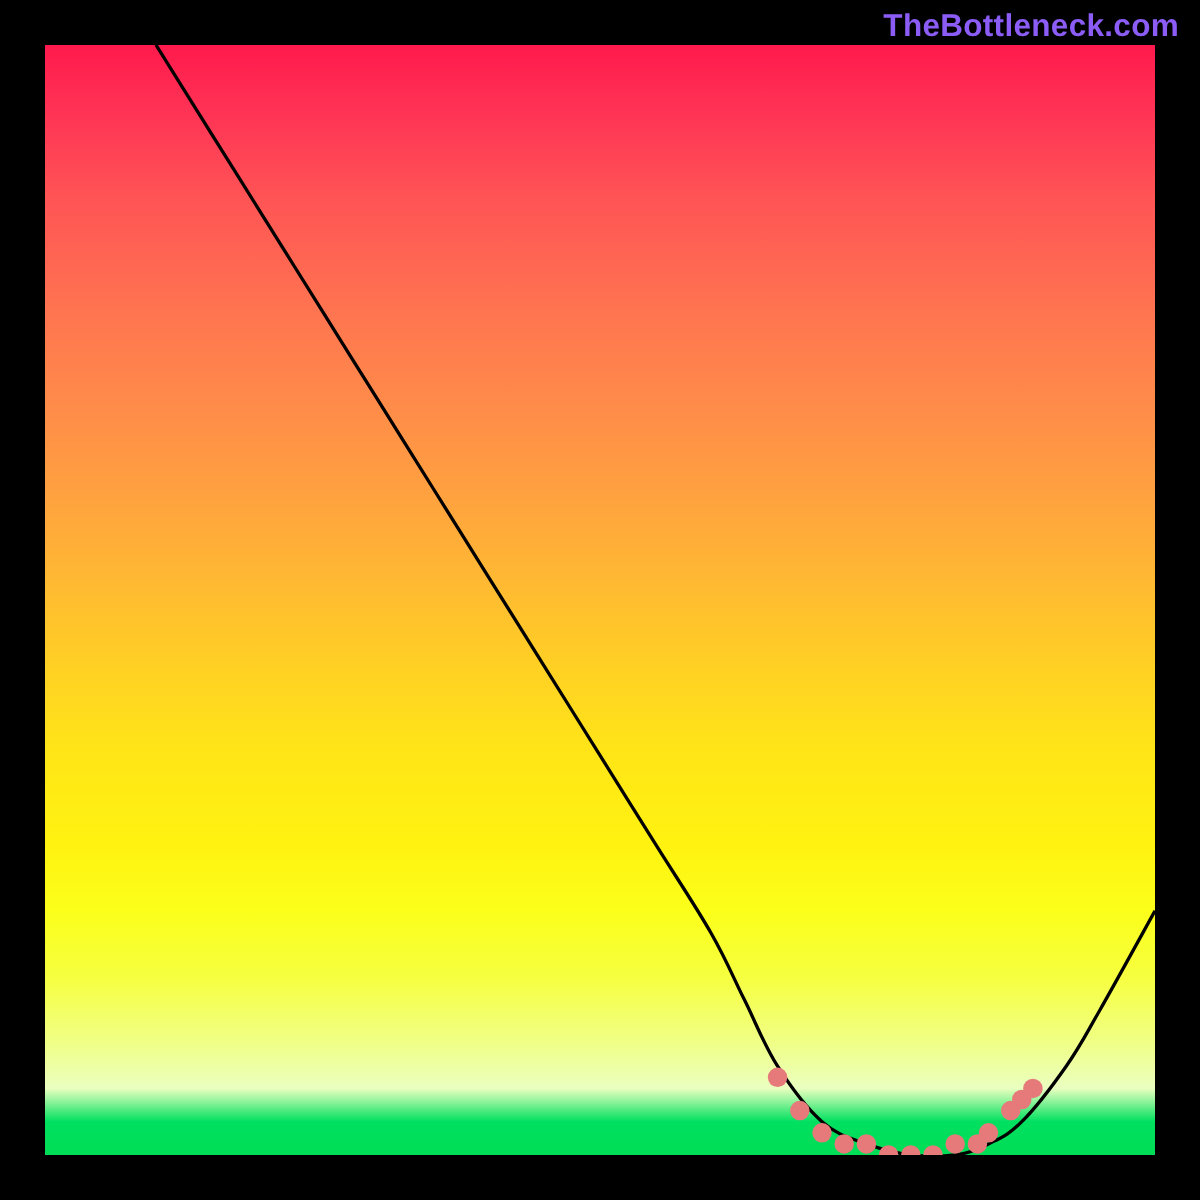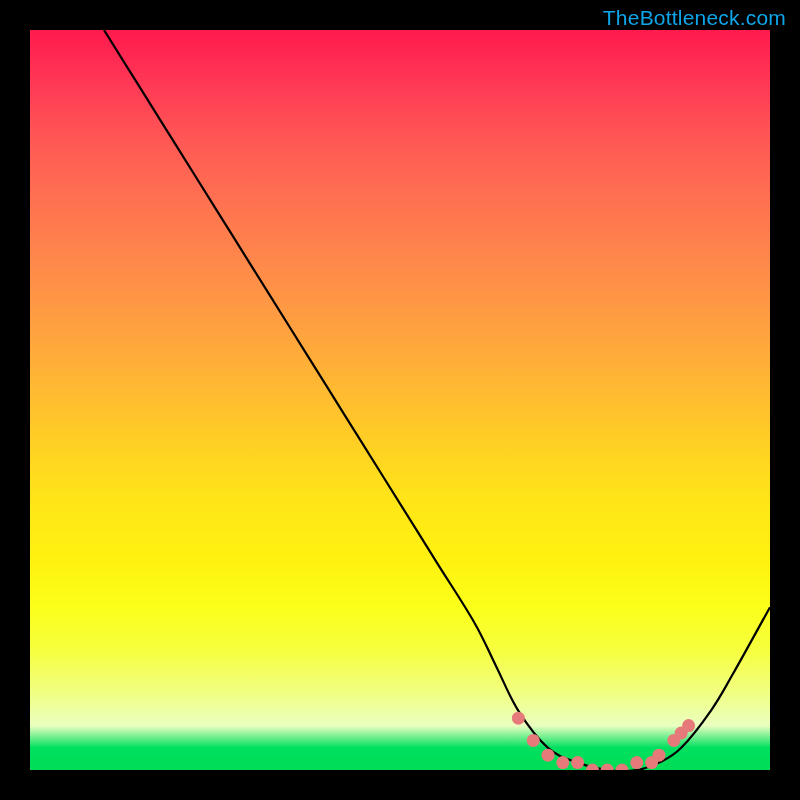--- a/index.html
+++ b/index.html
@@ -45,23 +45,23 @@
     position: absolute;
     left: 0;
     top: 0;
     width: 740px;
     height: 740px;
   }
   .attrib {
     position: absolute;
     top: 6px;
     right: 14px;
-    color: #0ea5e9;
+    color: #8b5cf6;
     font-size: 21px;
-    font-weight: 400;
+    font-weight: 700;
     letter-spacing: 0.2px;
   }
 </style>
 </head>
 <body>
 
 <div class="frame">
   <div class="plot-area">
     <svg class="curve-svg" viewBox="0 0 740 740" preserveAspectRatio="none">
       <path id="curve-path" fill="none" stroke="#000" stroke-width="2.2" d="M 74 0 C 80.66 10.655999999999988, 97.68 37.887999999999934, 111 59.19999999999993 C 124.32 80.51199999999993, 134.68 97.08799999999997, 148 118.39999999999998 C 161.32 139.712, 171.68 156.28800000000004, 185 177.60000000000002 C 198.32 198.912, 208.68 215.48799999999997, 222 236.79999999999995 C 235.32 258.11199999999997, 245.68 274.688, 259 296 C 272.32 317.312, 282.68 333.888, 296 355.2 C 309.32 376.512, 319.68 393.08799999999997, 333 414.4 C 346.32 435.712, 356.68 452.288, 370 473.6 C 383.32 494.91200000000003, 393.68000000000006 511.48799999999994, 407.00000000000006 532.8 C 420.32000000000005 554.112, 433.344 573.352, 444 592 C 454.656 610.648, 458.20799999999997 620.4159999999999, 466.2 636.4 C 474.192 652.384, 479.076 666.1479999999999, 488.40000000000003 680.8 C 497.72400000000005 695.452, 507.344 708.4759999999999, 518 717.8 C 528.656 727.124, 536.944 728.604, 547.6 732.6 C 558.2560000000001 736.596, 566.5440000000001 738.668, 577.2 740 C 587.856 741.332, 597.476 741.332, 606.8 740 C 616.1239999999999 738.668, 621.008 736.596, 629 732.6 C 636.992 728.604, 641.876 727.124, 651.2 717.8 C 660.5240000000001 708.4759999999999, 671.4760000000001 694.12, 680.8000000000001 680.8 C 690.124 667.4799999999999, 692.344 662.448, 703 643.8 C 713.656 625.1519999999999, 733.34 589.188, 740 577.2"></path>

